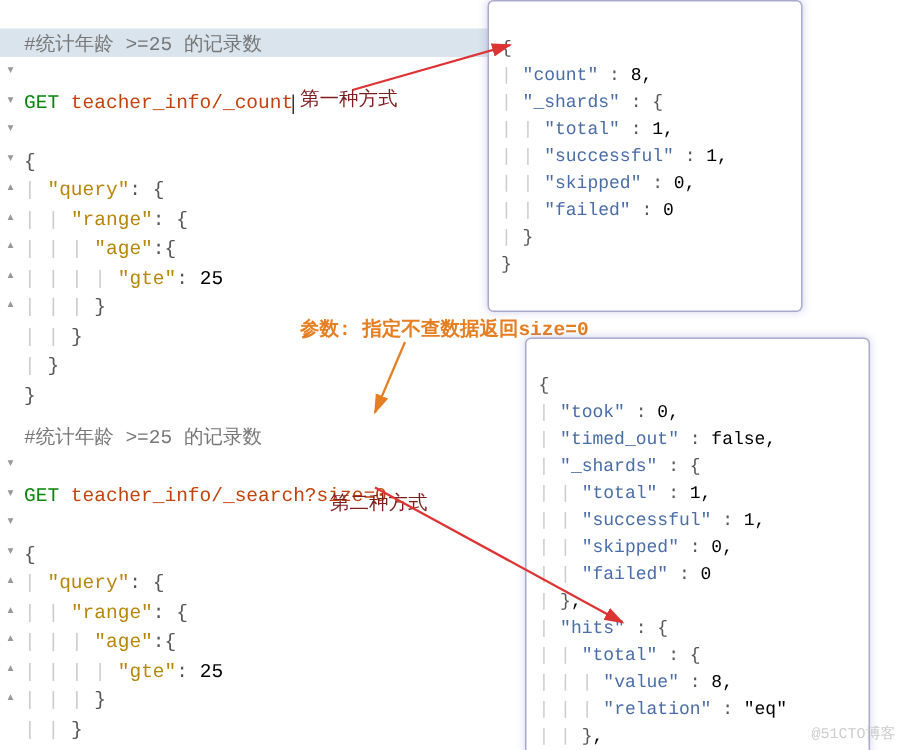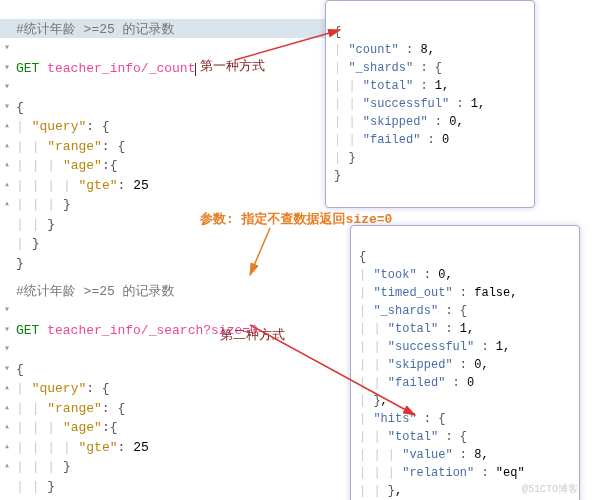--- a/index.html
+++ b/index.html
@@ -24,21 +24,21 @@
     border: 1px solid #aac;
     border-radius: 4px;
     box-shadow: 0 0 6px rgba(100,100,200,0.3);
     padding: 4px 8px;
     line-height: 1.5;
     white-space: pre;
     font-size: 12px;
   }
   .comment { color: #777; }
   .method { color: #0a840a; }
-  .url { color: #ec4899; text-align: right; }
+  .url { color: #c2410c; text-align: right; }
   .key { color: #b8860b; }
   .punct { color: #555; }
   .rkey { color: #4a6da7; }
   .label-red { color: #7f1d1d; margin-left: 30px; }
   .label-orange { color: #e67e22; }
   .hl {
     position: absolute;
     background: #d9e4ec;
   }
   .gutter {
@@ -46,21 +46,21 @@
     left: 0;
     width: 14px;
     color: #999;
     font-size: 10px;
     text-align: center;
     line-height: 1.95;
   }
   .gutter span { display:block; }
   .watermark {
     position: absolute;
-    right: 22px;
+    right: 3px;
     bottom: 4px;
     font-size: 10px;
     color: #ccc;
   }
   svg.overlay {
     position: absolute;
     left:0; top:0;
     pointer-events:none;
   }
   .cursor {

